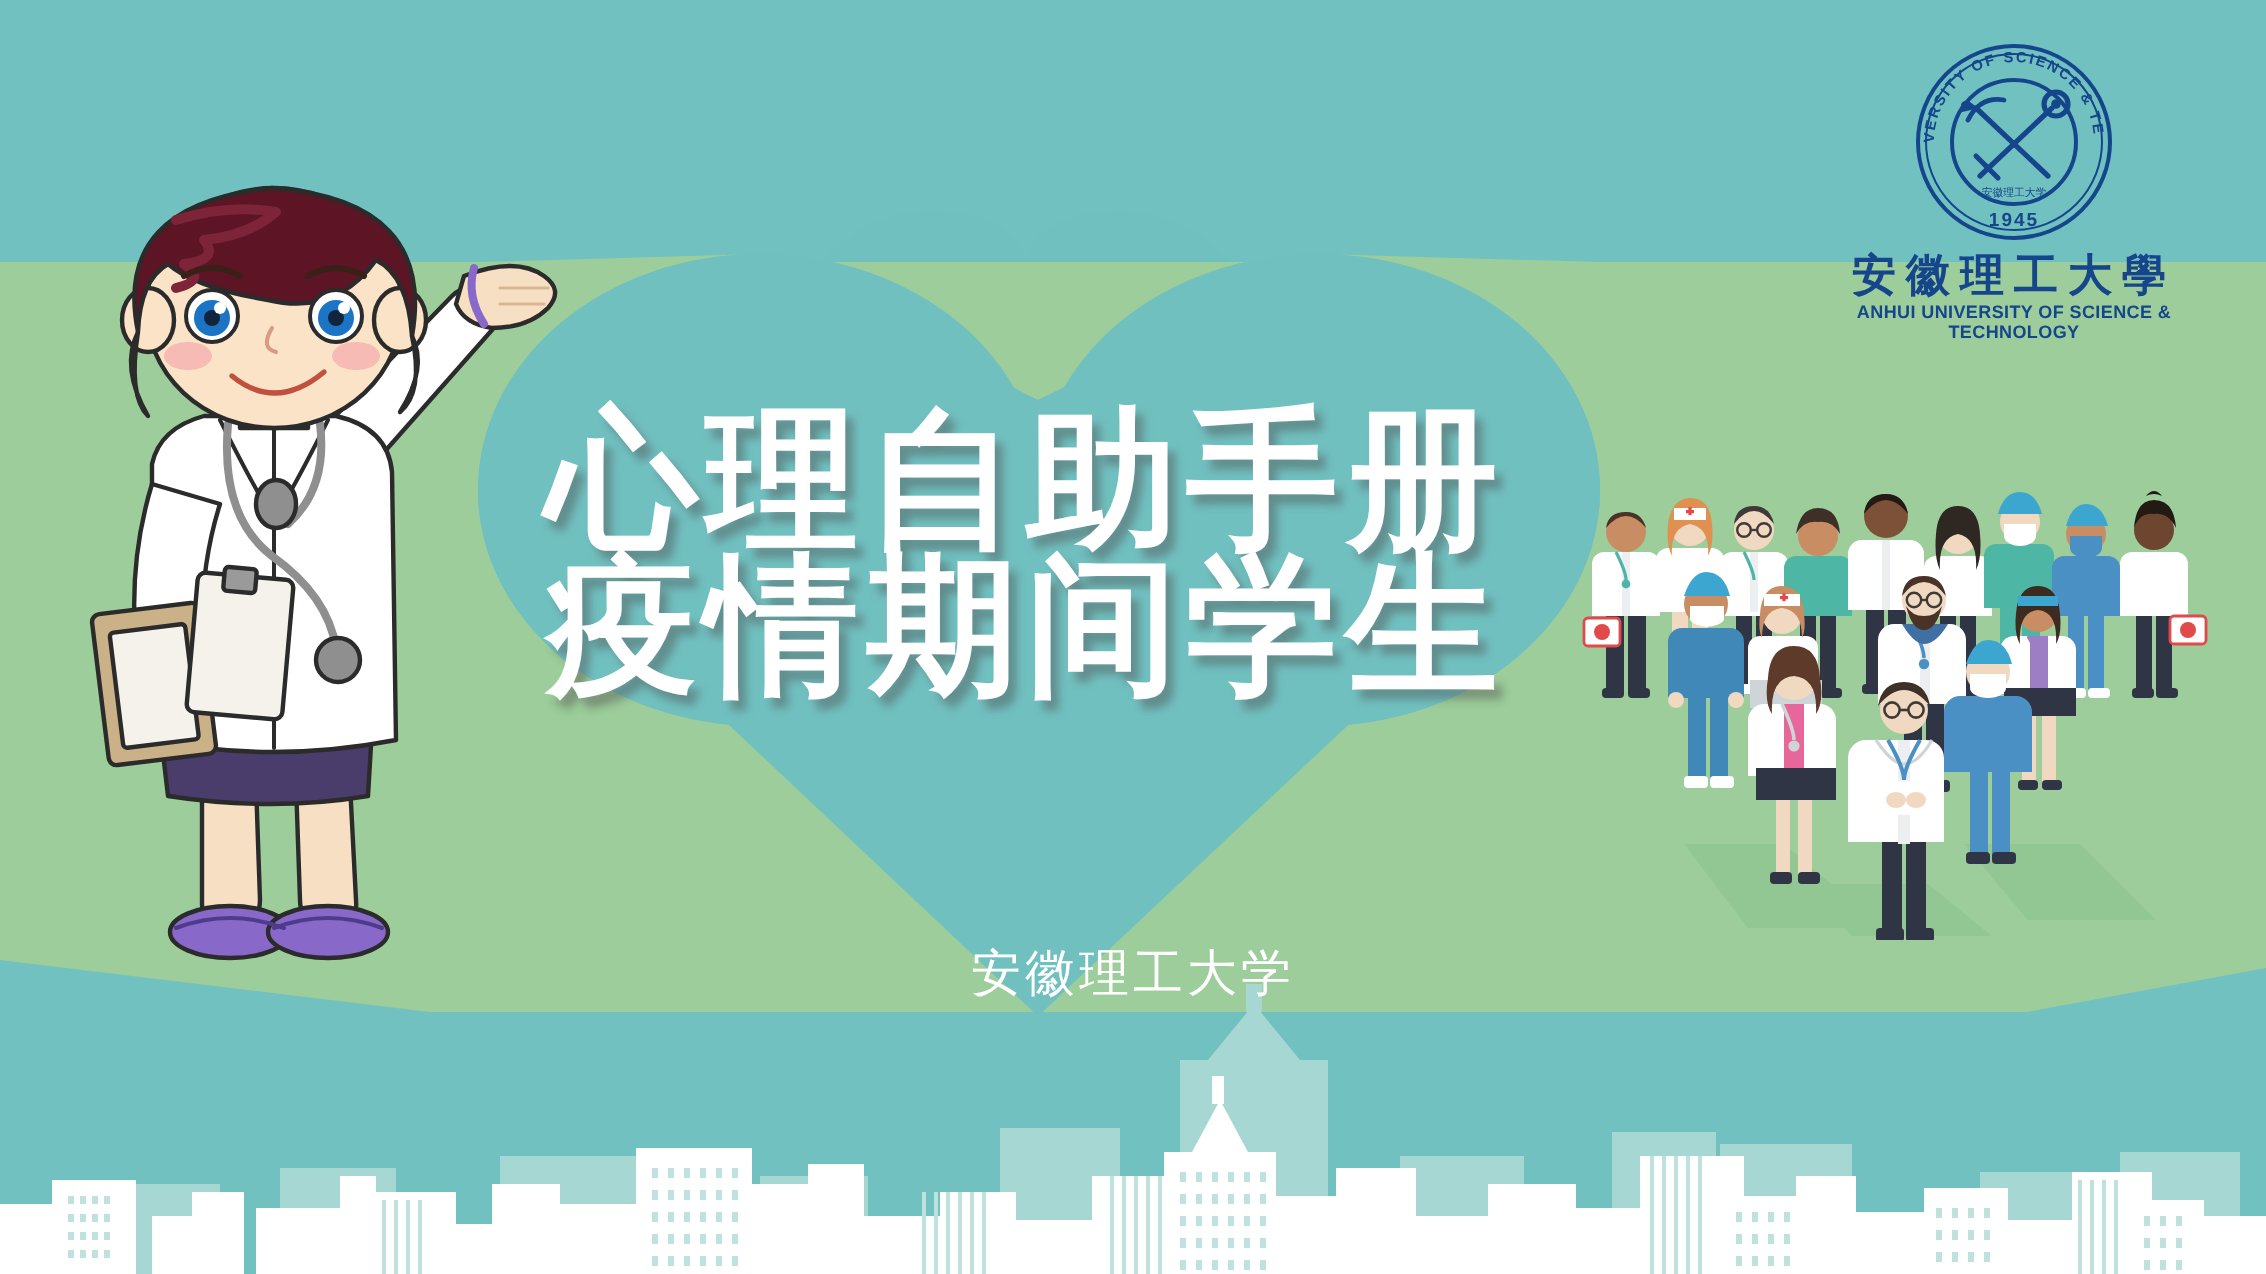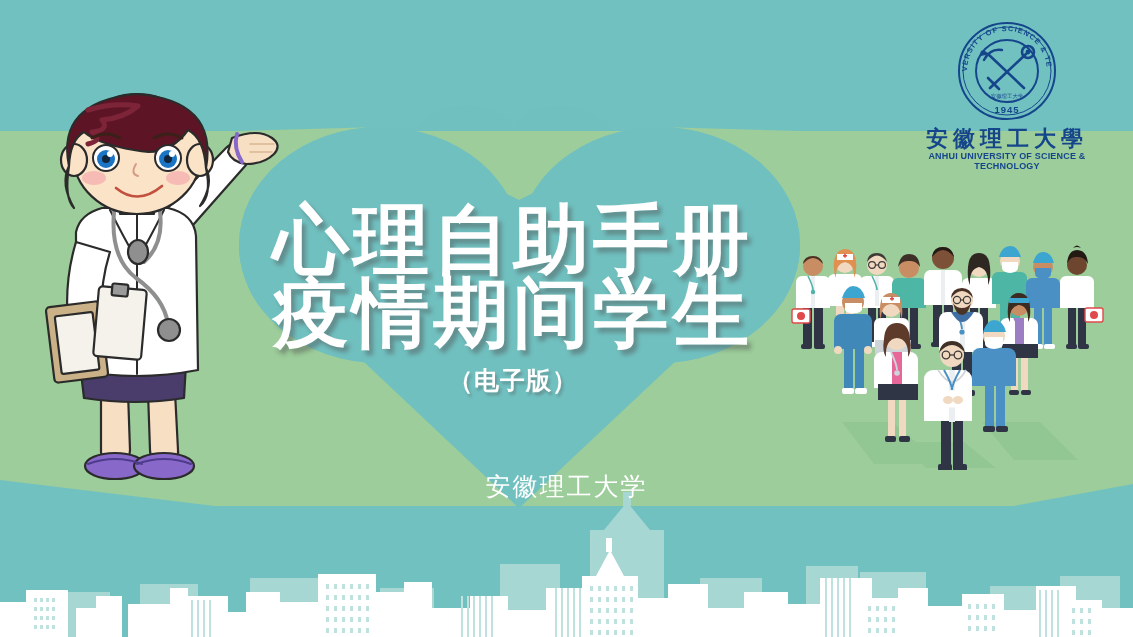--- a/index.html
+++ b/index.html
@@ -491,21 +491,20 @@
         <circle cx="12" cy="15" r="3.8" fill="none" stroke="#3f3a38" stroke-width="1.3"></circle>
         <circle cx="24" cy="15" r="3.8" fill="none" stroke="#3f3a38" stroke-width="1.3"></circle>
         <path d="M15.8,15 h4.4" stroke="#3f3a38" stroke-width="1.3"></path>
       </g>
     </g>
   </svg>
 
   <div class="title-block">
     <div class="title-line second">心理自助手册</div>
     <div class="title-line first">疫情期间学生</div>
-    <div class="subtitle">（电子版）</div>
   </div>
 
   <svg class="skyline" viewBox="0 0 1133 145" preserveAspectRatio="none">
 
     <g fill="#a6d7d3">
       <rect x="140" y="92" width="58" height="53"></rect>
       <rect x="250" y="86" width="70" height="59"></rect>
       <rect x="500" y="72" width="60" height="73"></rect>
       <rect x="590" y="38" width="74" height="107"></rect>
       <polygon points="604,38 627,10 650,38"></polygon>

